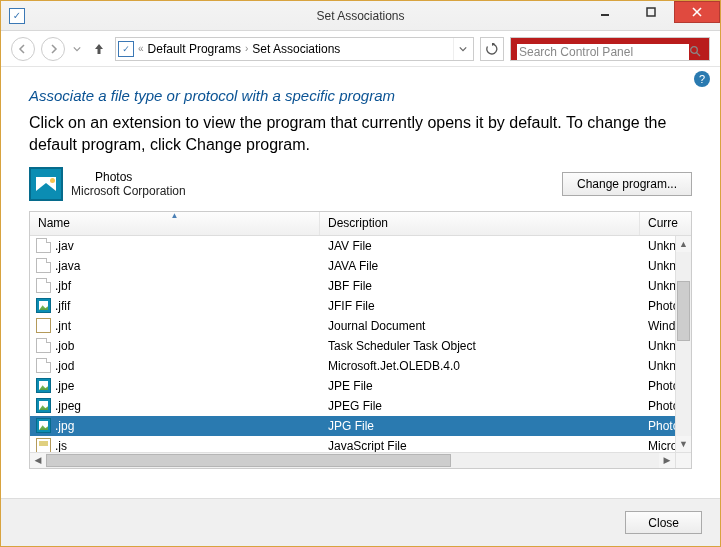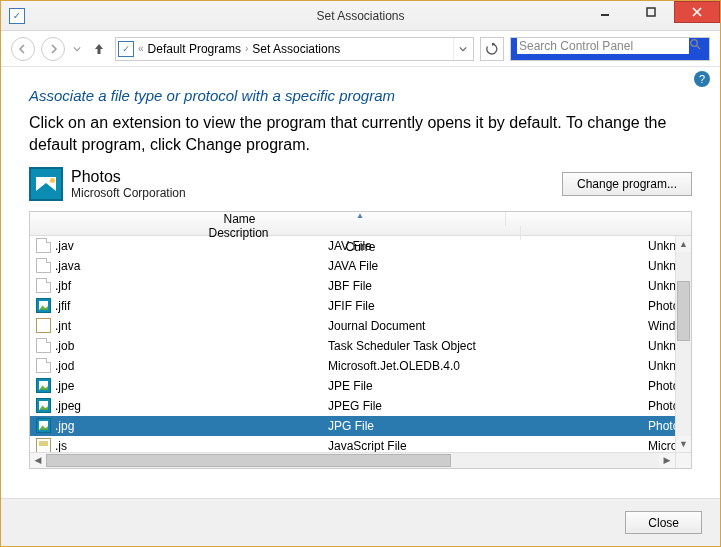--- a/index.html
+++ b/index.html
@@ -108,23 +108,23 @@
     align-self: stretch; display:flex; align-items:center; justify-content:center;
   }
   .refreshbtn {
     width: 24px; height: 24px;
     border: 1px solid #ccc; background: #fff;
     display:flex; align-items:center; justify-content:center;
   }
   .searchbox {
     width: 200px; height: 24px;
     border: 1px solid #ccc;
-    background: #1d4ed8;
-    display: flex;
-    align-items: flex-start;
+    background: #b91c1c;
+    display: flex;
+    align-items: flex-end;
     padding: 0 6px;
     color: #888;
   }
   .searchbox input {
     flex: 1;
     border: none;
     outline: none;
     font-size: 12px;
     color: #000;
   }
@@ -180,21 +180,21 @@
     width: 0; height: 0;
     border-left: 10px solid transparent;
     border-right: 10px solid transparent;
     border-bottom: 8px solid #0b8db3;
   }
   .assoc-icon .sun {
     position: absolute; top: 1px; right: 1px;
     width: 5px; height: 5px; border-radius: 50%;
     background: #f6c44f;
   }
-  .assoc-text .line1 { font-size: 16px; }
+  .assoc-text .line1 { font-size: 12px; margin-left: 24px; }
   .assoc-text .line2 { font-size: 12px; color: #222; }
   .changebtn {
     margin-left: auto;
     padding: 4px 12px;
     border: 1px solid #aaa;
     background: linear-gradient(#fcfcfc, #ececec);
     font-size: 12px;
     min-width: 130px;
     height: 24px;
   }
@@ -204,23 +204,21 @@
     height: 258px;
     display: flex;
     flex-direction: column;
   }
   .thead {
     display: flex;
     height: 24px;
     background: linear-gradient(#fdfdfd, #f0f0f0);
     border-bottom: 1px solid #ddd;
     font-size: 12px;
-    align-items: center;
     flex-shrink: 0;
-    flex-direction: column;
   }
   .th {
     padding: 0 8px;
     border-right: 1px solid #e5e5e5;
     height: 100%;
     display: flex; align-items: center;
     position: relative;
   }
   .th.name { width: 290px; }
   .th.desc { width: 320px; }

